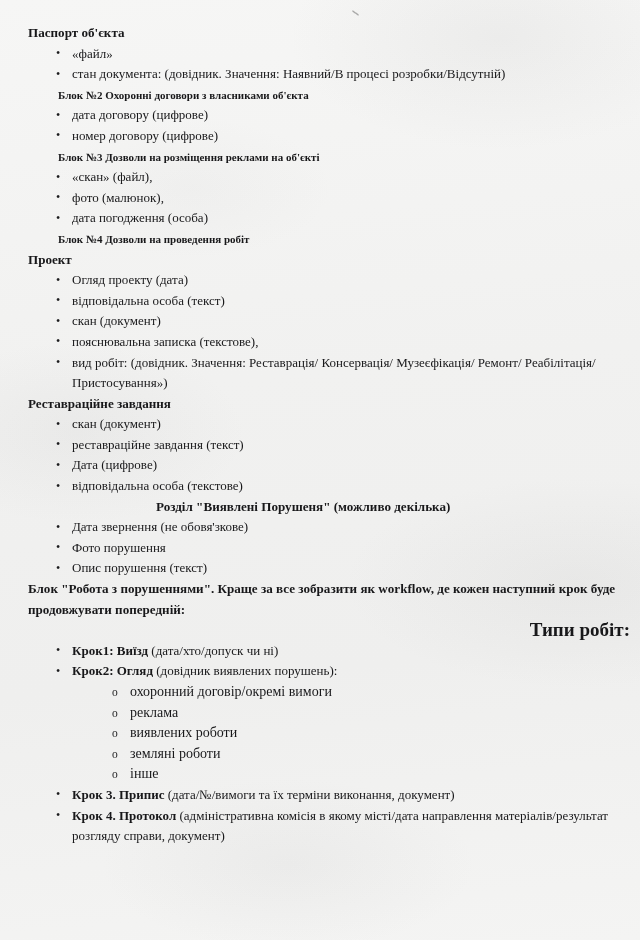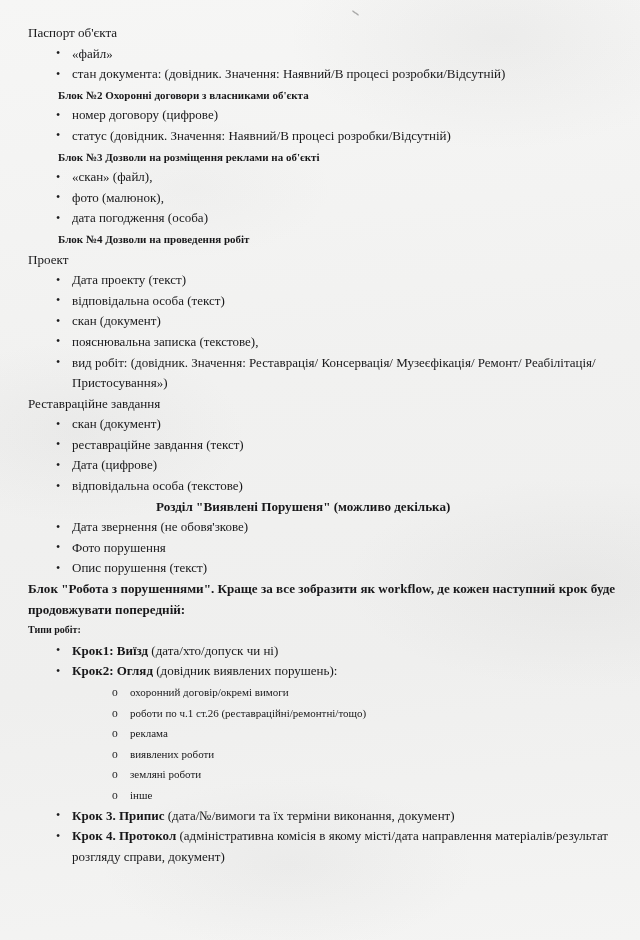--- a/index.html
+++ b/index.html
@@ -46,37 +46,37 @@
   #page {
     position: relative;
     z-index: 2;
     padding: 23px 10px 0 28px;
     width: 602px;
     box-sizing: content-box;
   }
 
   
   .head-left {
-    font-weight: 400;
+    font-weight: 700;
     font-size: 13.1px;
     line-height: 20.6px;
   }
   
   .head-indent {
     font-weight: 700;
     font-size: 11px;
     line-height: 20.6px;
     padding-left: 30px;
   }
   
   .head-center {
     font-weight: 700;
-    font-size: 10px;
-    line-height: 20.6px;
-    text-align: left;
+    font-size: 19px;
+    line-height: 20.6px;
+    text-align: right;
   }
   
   .head-offset {
     font-weight: 700;
     font-size: 13.1px;
     line-height: 20.6px;
     padding-left: 128px;
   }
   
   .para-bold {
@@ -111,21 +111,21 @@
 
   
   ul.lvl2 {
     list-style: none;
     margin: 0;
     padding: 0;
   }
   ul.lvl2 > li {
     position: relative;
     padding-left: 102px;
-    font-size: 11px;
+    font-size: 14px;
     line-height: 20.6px;
   }
   ul.lvl2 > li::before {
     content: "o";
     position: absolute;
     left: 84px;
     top: 0;
     font-size: 11.5px;
     line-height: 20.6px;
     color: #1b1b1d;
@@ -144,38 +144,38 @@
   <div class="head-left">Паспорт об'єкта</div>
 
   <ul class="lvl1">
     <li>«файл»</li>
     <li>стан документа: (довідник. Значення: Наявний/В процесі розробки/Відсутній)</li>
   </ul>
 
   <div class="head-indent">Блок №2 Охоронні договори з власниками об'єкта</div>
 
   <ul class="lvl1">
+    <li>дата договору (цифрове)</li>
     <li>номер договору (цифрове)</li>
-    <li>статус (довідник. Значення: Наявний/В процесі розробки/Відсутній)</li>
   </ul>
 
   <div class="head-indent">Блок №3 Дозволи на розміщення реклами на об'єкті</div>
 
   <ul class="lvl1">
     <li>«скан» (файл),</li>
     <li>фото (малюнок),</li>
     <li>дата погодження (особа)</li>
   </ul>
 
   <div class="head-indent">Блок №4 Дозволи на проведення робіт</div>
 
   <div class="head-left">Проект</div>
 
   <ul class="lvl1">
-    <li>Дата проекту (текст)</li>
+    <li>Огляд проекту (дата)</li>
     <li>відповідальна особа (текст)</li>
     <li>скан (документ)</li>
     <li>пояснювальна записка (текстове),</li>
     <li>вид робіт: (довідник. Значення: Реставрація/ Консервація/ Музеєфікація/ Ремонт/ Реабілітація/ Пристосування»)</li>
   </ul>
 
   <div class="head-left">Реставраційне завдання</div>
 
   <ul class="lvl1">
     <li>скан (документ)</li>
@@ -196,21 +196,20 @@
 
   <div class="head-center">Типи робіт:</div>
 
   <ul class="lvl1">
     <li><span class="b">Крок1: Виїзд</span><span> (дата/хто/допуск чи ні)</span></li>
     <li><span class="b">Крок2: Огляд</span><span> (довідник виявлених порушень):</span></li>
   </ul>
 
   <ul class="lvl2">
     <li>охоронний договір/окремі вимоги</li>
-    <li>роботи по ч.1 ст.26 (реставраційні/ремонтні/тощо)</li>
     <li>реклама</li>
     <li>виявлених роботи</li>
     <li>земляні роботи</li>
     <li>інше</li>
   </ul>
 
   <ul class="lvl1">
     <li><span class="b">Крок 3. Припис</span><span> (дата/№/вимоги та їх терміни виконання, документ)</span></li>
     <li><span class="b">Крок 4. Протокол</span><span> (адміністративна комісія в якому місті/дата направлення матеріалів/результат розгляду справи, документ)</span></li>
 

